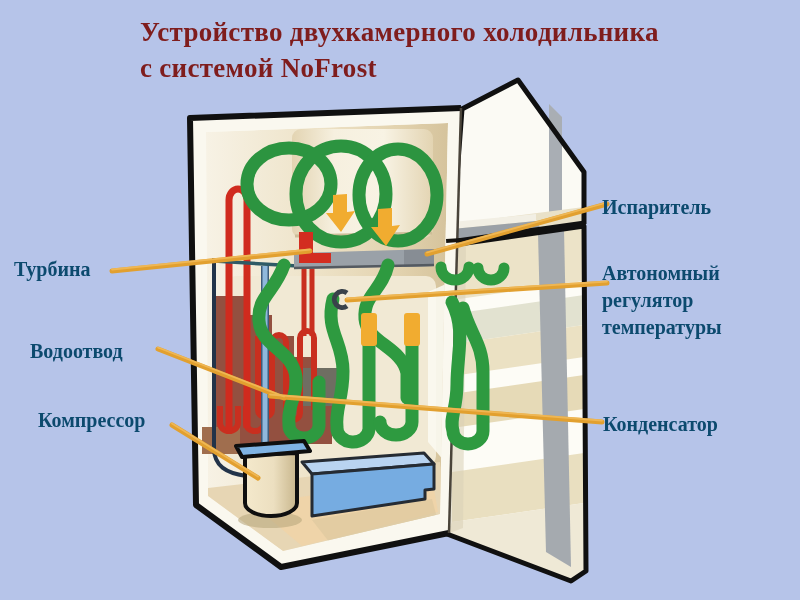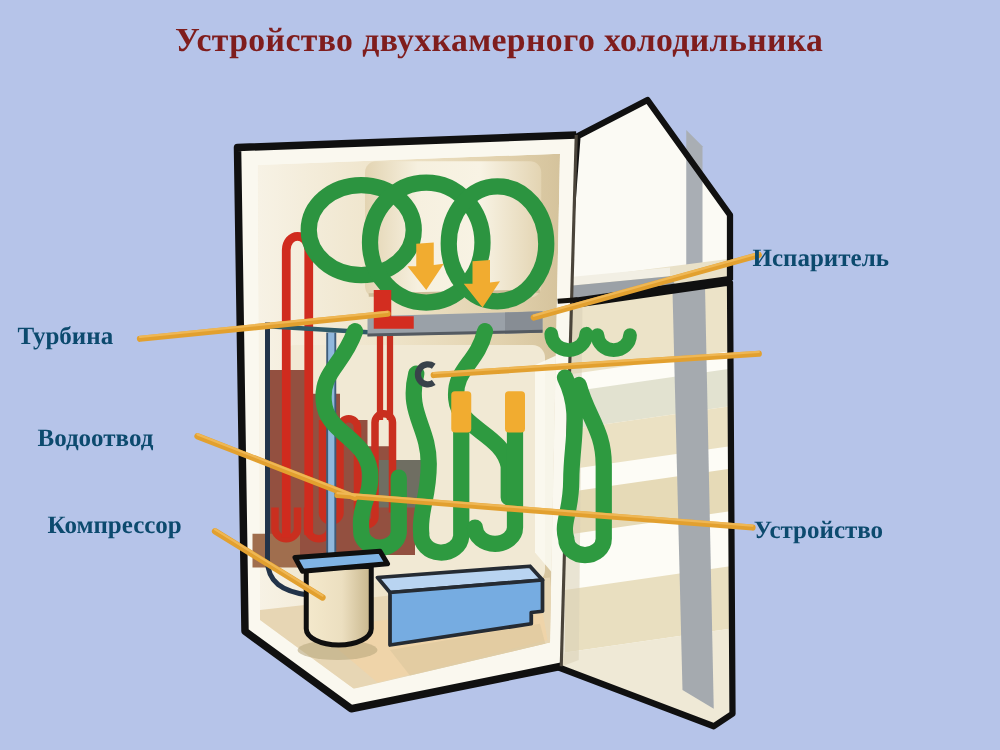--- a/index.html
+++ b/index.html
@@ -175,20 +175,22 @@
       <path d="M172,423.5 L258,476.5"></path>
       <path d="M607,202.5 L427,252.5"></path>
       <path d="M607,281.5 L347,298.5"></path>
       <path d="M602,420.5 L270,394.5"></path>
     </g>
   </g>
 </svg>
 
   <div class="title">
     <div>Устройство двухкамерного холодильника</div>
+    <div>с системой NoFrost</div>
   </div>
 
   <div class="lbl l-turbine">Турбина</div>
   <div class="lbl l-drain">Водоотвод</div>
   <div class="lbl l-compressor">Компрессор</div>
   <div class="lbl l-evaporator">Испаритель</div>
-  <div class="lbl l-condenser">Устройство</div>
+  <div class="lbl wrap l-regulator">Автономный регулятор температуры</div>
+  <div class="lbl l-condenser">Конденсатор</div>
 </div>
 
 </body></html>

